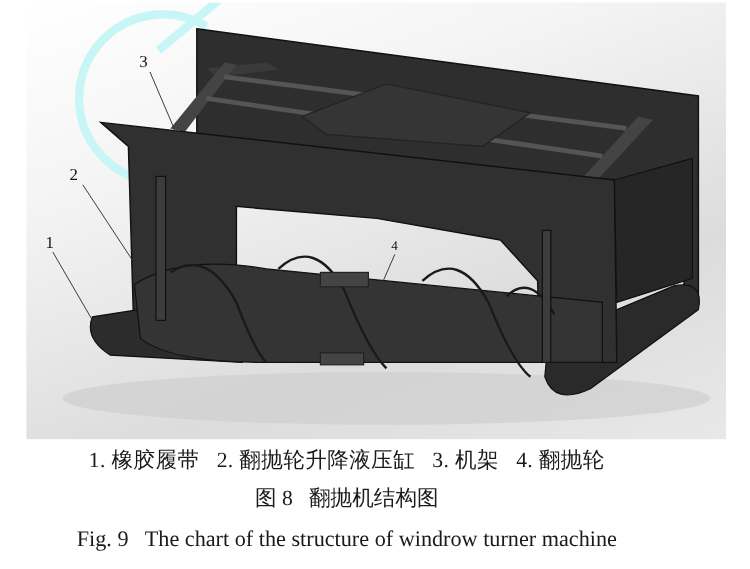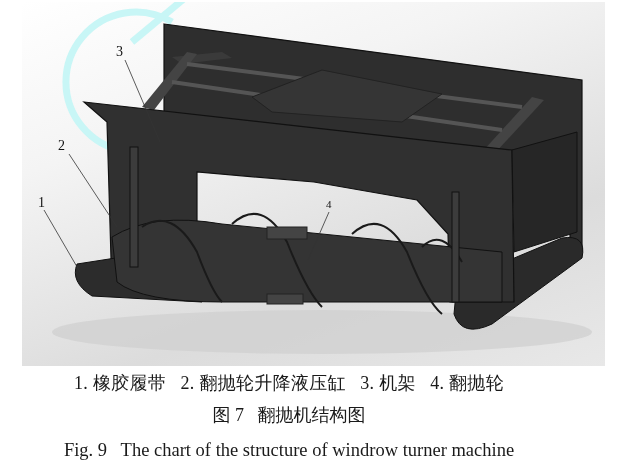--- a/index.html
+++ b/index.html
@@ -63,14 +63,14 @@
     <line x1="307" y1="210" x2="286" y2="258" stroke="#333" stroke-width="0.8"></line>
 
     <text class="callout" x="16" y="205">1</text>
     <text class="callout" x="36" y="148">2</text>
     <text class="callout" x="94" y="54">3</text>
     <text class="callout" x="304" y="206" style="font-size:11px">4</text>
   </svg>
 </div>
 
 <div class="caption legend-line">1. 橡胶履带   2. 翻抛轮升降液压缸   3. 机架   4. 翻抛轮</div>
-<div class="caption title-cn">图 7   翻抛机结构图</div>
+<div class="caption title-cn">图 8   翻抛机结构图</div>
 <div class="caption title-en">Fig. 9   The chart of the structure of windrow turner machine</div>
 
 </body></html>

